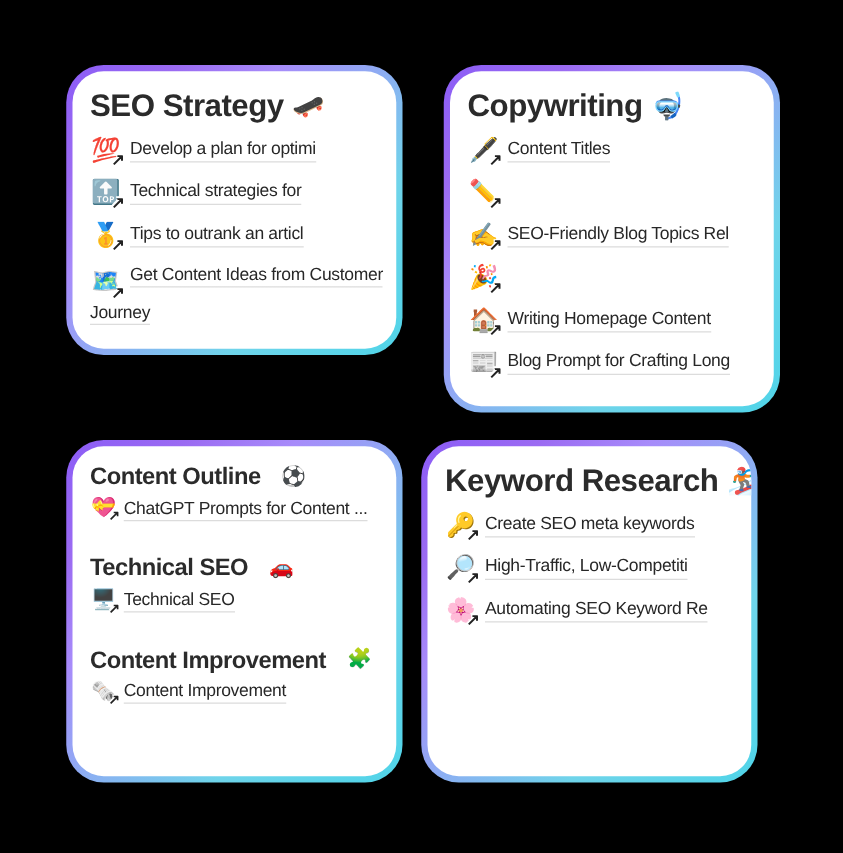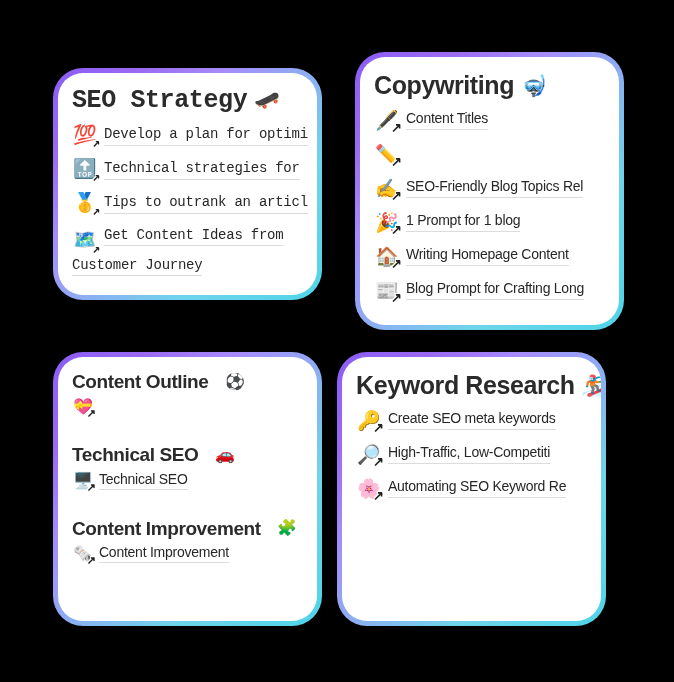--- a/index.html
+++ b/index.html
@@ -41,21 +41,21 @@
     position: relative;
   }
   .card-pad {
     padding: 14px 0 10px 14px;
     box-sizing: border-box;
     height: 100%;
     overflow: hidden;
   }
 
   
-  .card-tl { left: 53px;  top: 68px;  width: 269px; height: 232px; font-family: Liberation Mono, monospace; }
+  .card-tl { left: 53px;  top: 52px;  width: 269px; height: 232px; }
   .card-tr { left: 355px; top: 52px;  width: 269px; height: 278px; }
   .card-bl { left: 53px;  top: 352px; width: 269px; height: 274px; }
   .card-br { left: 337px; top: 352px; width: 269px; height: 274px; }
 
   
   .sec-title {
     font-size: 25px;
     font-weight: bold;
     color: #2b2b2b;
     letter-spacing: -0.4px;
@@ -235,21 +235,20 @@
             <span class="arrow">↗</span>
           </span>
           <span class="link-text">SEO-Friendly Blog Topics Rel</span>
         </div>
 
         <div class="link-row">
           <span class="bullet">
             <span class="glyph">🎉</span>
             <span class="arrow">↗</span>
           </span>
-          <span class="link-text">1 Prompt for 1 blog</span>
         </div>
 
         <div class="link-row">
           <span class="bullet">
             <span class="glyph">🏠</span>
             <span class="arrow">↗</span>
           </span>
           <span class="link-text">Writing Homepage Content</span>
         </div>
 
@@ -272,20 +271,21 @@
         <div class="group">
           <div class="sec-title small tight">
             <span>Content Outline</span>
             <span class="emoji">⚽</span>
           </div>
           <div class="link-row sm">
             <span class="bullet">
               <span class="glyph">💝</span>
               <span class="arrow">↗</span>
             </span>
+            <span class="link-text">ChatGPT Prompts for Content ...</span>
           </div>
         </div>
 
         <div class="group">
           <div class="sec-title small tight">
             <span>Technical SEO</span>
             <span class="emoji">🚗</span>
           </div>
           <div class="link-row sm">
             <span class="bullet">

